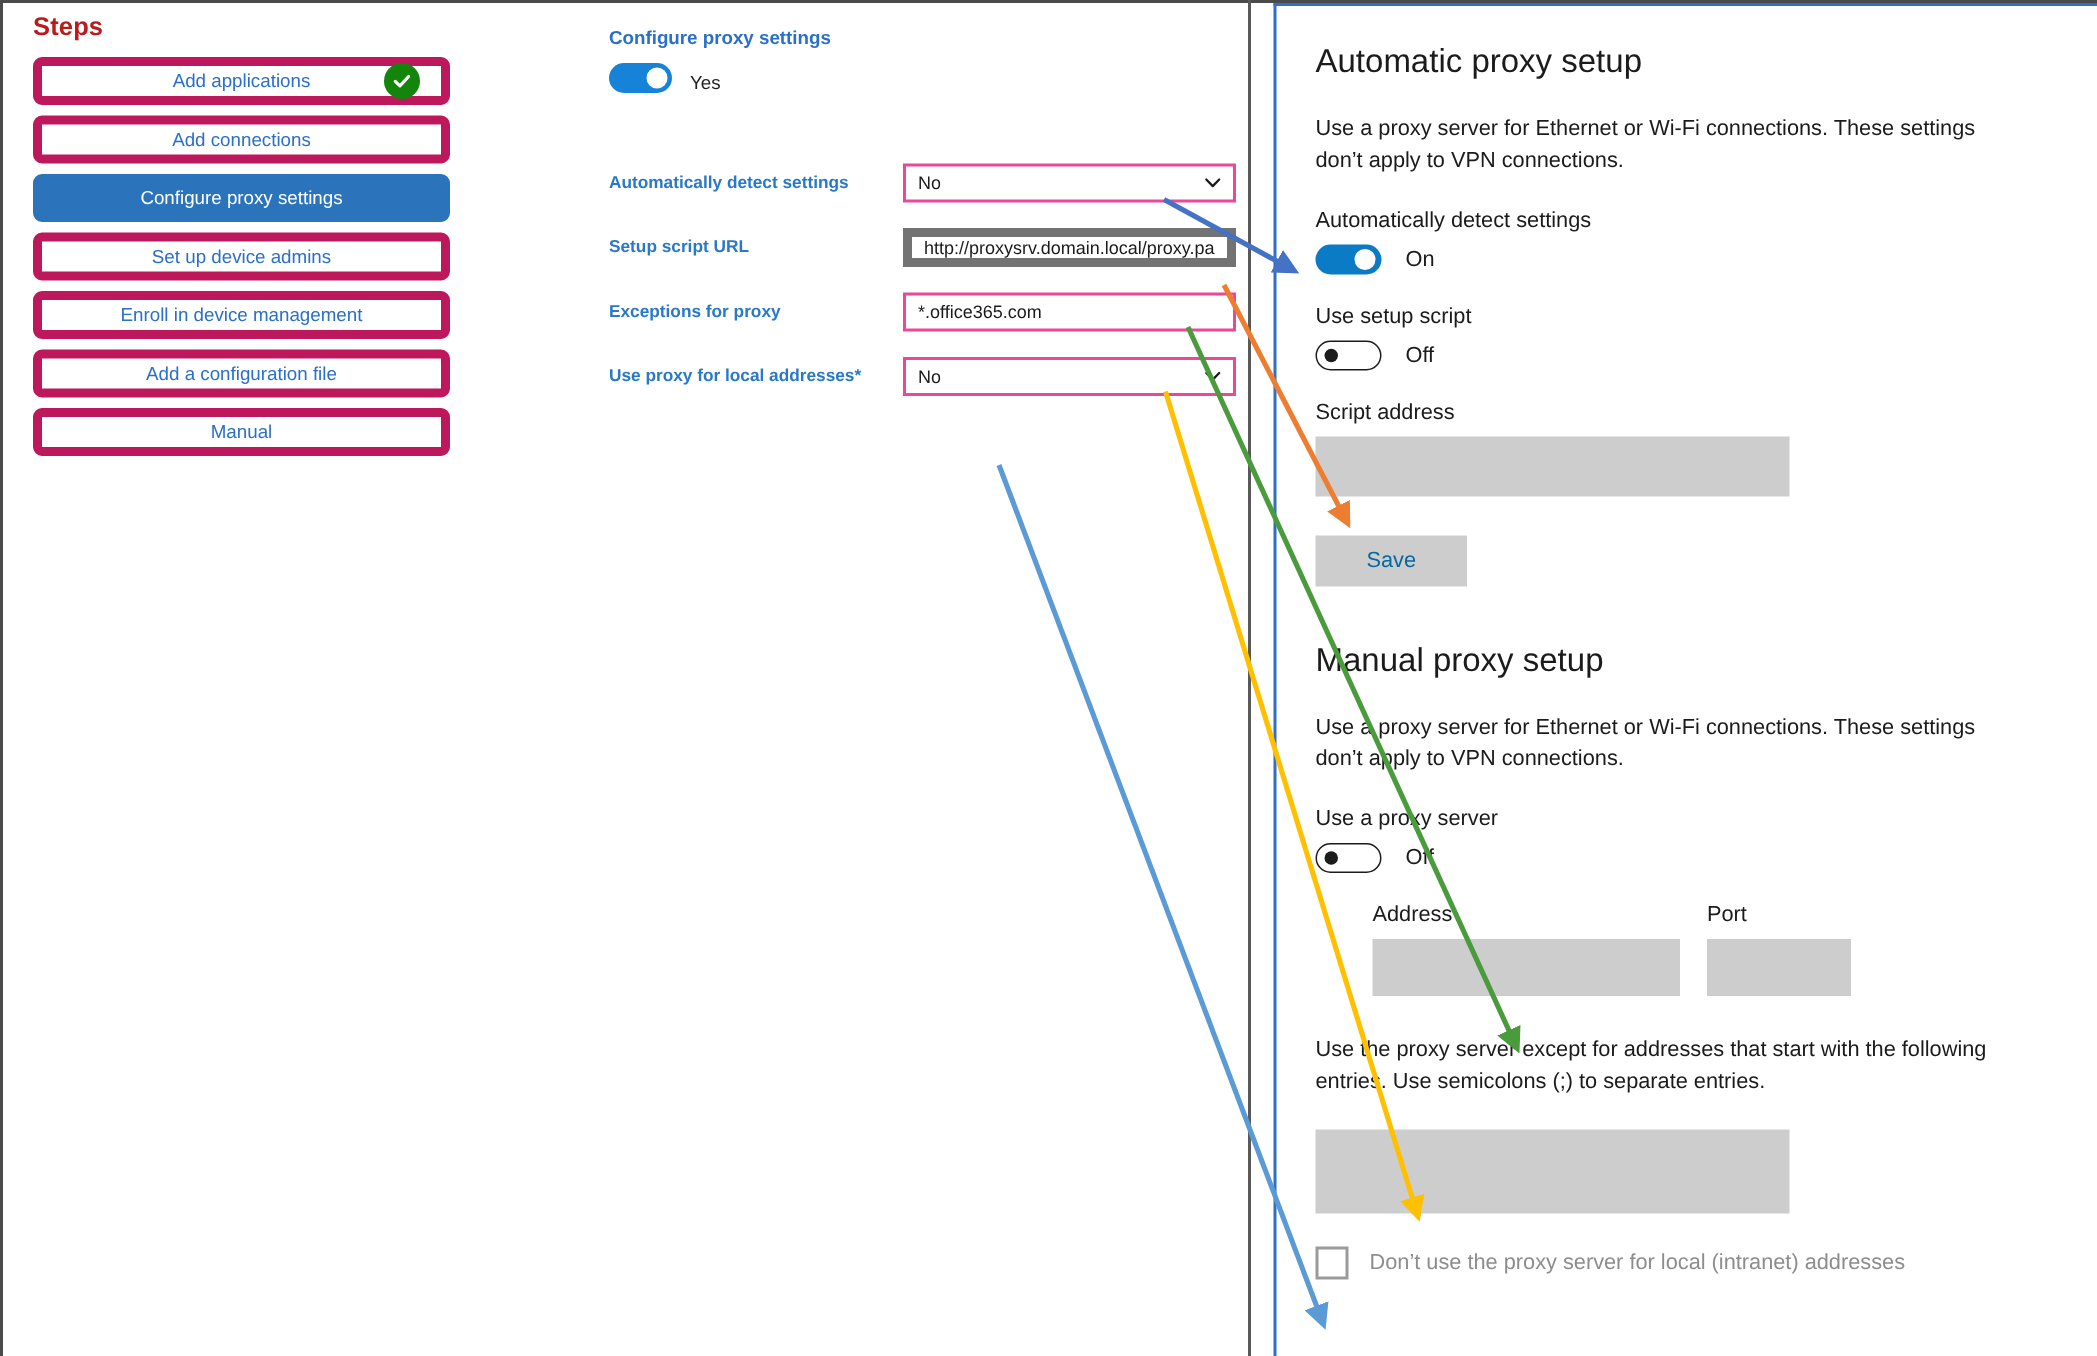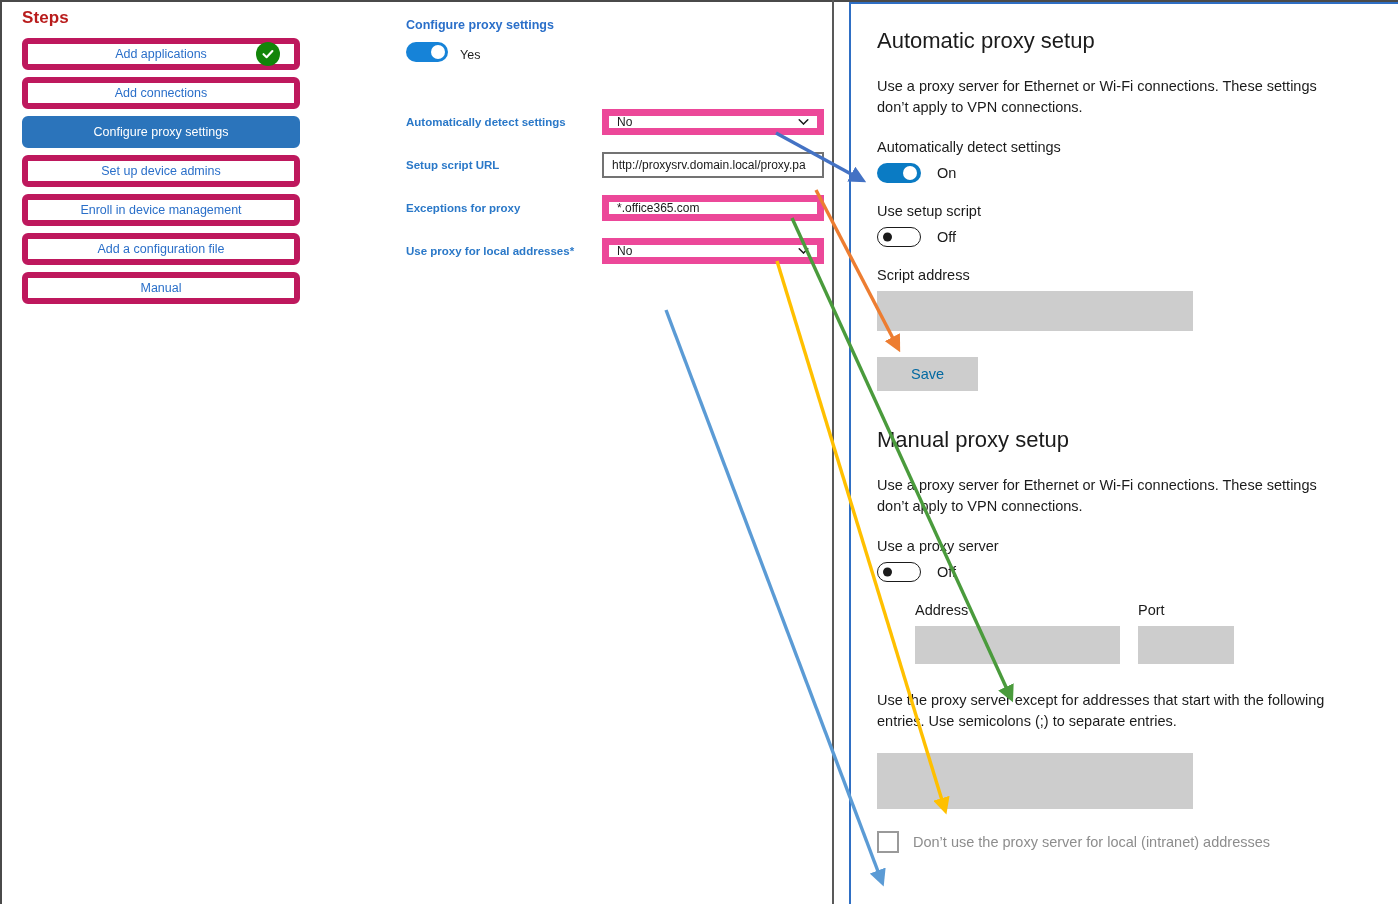--- a/index.html
+++ b/index.html
@@ -68,28 +68,28 @@
   }
   .field-label{
     width:196px;flex:none;
     font-size:11.5px;font-weight:bold;color:#2a78c8;
     white-space:nowrap;
   }
   .req{color:#2a78c8;font-weight:bold;}
   .ctrl{
     box-sizing:border-box;
     width:222px;height:26px;
-    border:7px solid #ec4899;background:#ffffff;
+    border:2px solid #ec4899;background:#ffffff;
     font-size:12px;color:#1a1a1a;
     display:flex;align-items:center;
     padding:0 8px;
     position:relative;
     overflow:hidden;white-space:nowrap;
   }
-  .ctrl.focused{border:2px solid #737373;}
+  .ctrl.focused{border:6px solid #737373;}
   .ctrl .chev{
     position:absolute;right:8px;top:50%;transform:translateY(-50%);
     width:11px;height:11px;
   }
   .ctrl .txt{overflow:hidden;white-space:nowrap;text-overflow:clip;}
 
   
   .win-panel{
     position:absolute;left:849px;top:2px;
     width:549px;height:902px;

